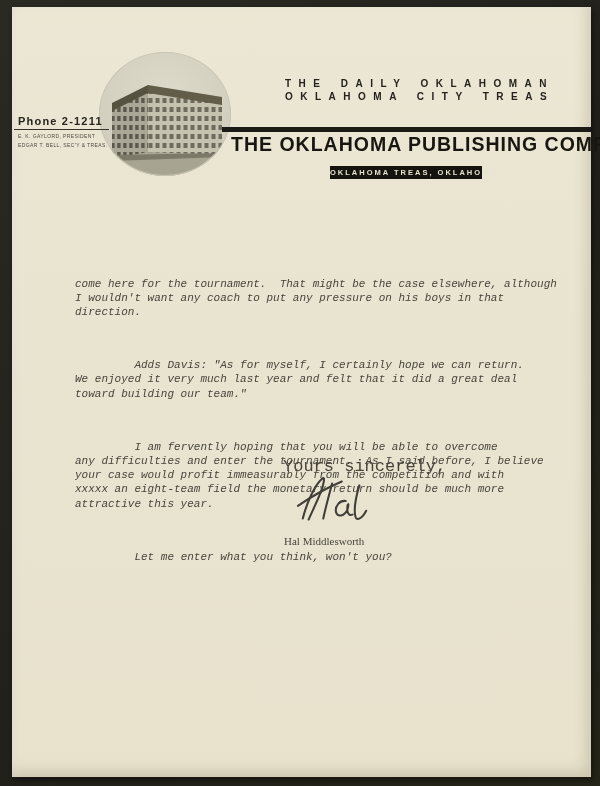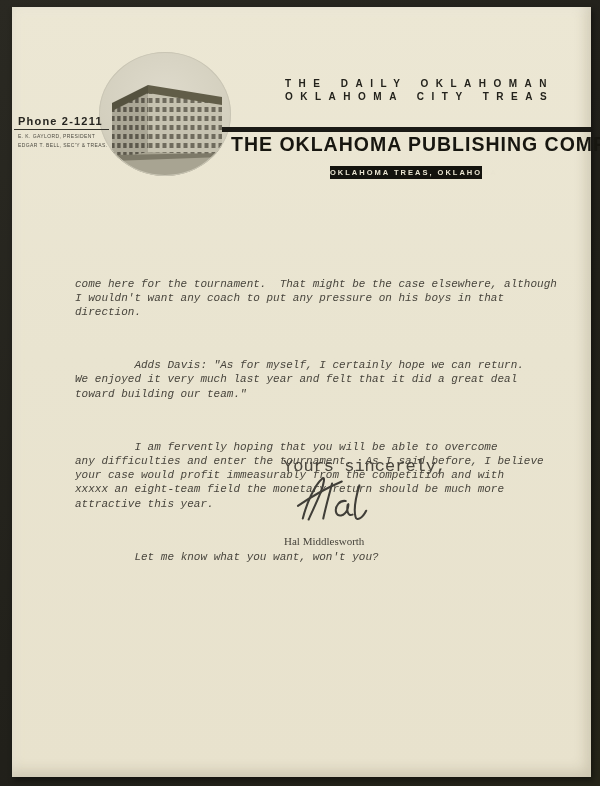--- a/index.html
+++ b/index.html
@@ -136,21 +136,21 @@
 I wouldn't want any coach to put any pressure on his boys in that
 direction.</p>
     <p class="para">         Adds Davis: "As for myself, I certainly hope we can return.
 We enjoyed it very much last year and felt that it did a great deal
 toward building our team."</p>
     <p class="para">         I am fervently hoping that you will be able to overcome
 any difficulties and enter the tournament.  As I said before, I believe
 your case would profit immeasurably from the competition and with
 xxxxx an eight-team field the monetary return should be much more
 attractive this year.</p>
-    <p class="para">         Let me know what you want, won't you?</p>
+    <p class="para">         Let me enter what you think, won't you?</p>
   </div>
 
   <div class="closing">Yours sincerely,</div>
 
   <svg class="signature-svg" viewBox="0 0 80 56">
     <g fill="none" stroke="#403e38" stroke-width="2.1" stroke-linecap="round">
       <path d="M8,46 C12,30 20,12 28,5 C31,2 30,10 26,20 C22,30 17,40 14,47"></path>
       <path d="M3,33 C16,24 34,14 48,8"></path>
       <path d="M38,10 C35,22 31,36 29,46"></path>
       <path d="M52,28 C46,27 41,33 42,39 C43,45 51,44 54,36 C55,32 55,30 54,32 C53,38 54,44 59,42"></path>

